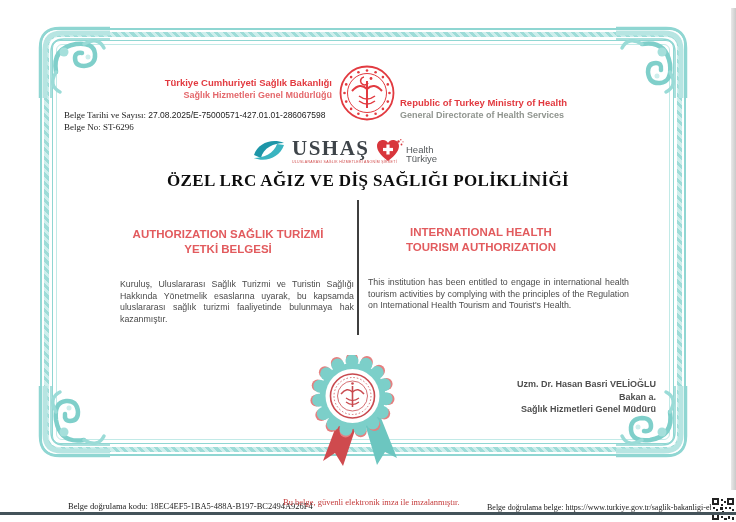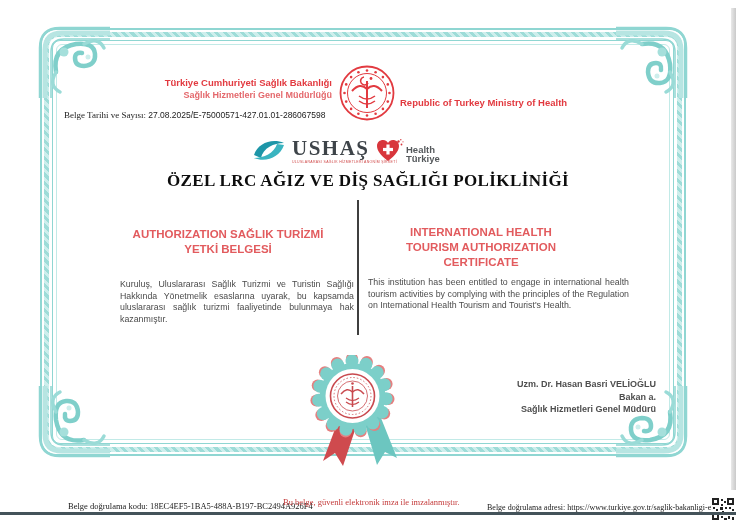--- a/index.html
+++ b/index.html
@@ -36,21 +36,21 @@
   .doc-info { left:64px; top:110px; font-family:"Liberation Serif", serif;
               font-size:9px; color:#1c1c1c; line-height:11.5px; }
   .doc-info .val { font-family:"Liberation Sans", sans-serif; font-size:8.5px; }
 
   
   .ushas { left:250px; top:137px; display:flex; align-items:flex-start; }
   .ushas-word { font-family:"Liberation Serif", serif; font-weight:bold; letter-spacing:1.5px;
                 font-size:21px; color:#3e4449; line-height:22px; }
   .ushas-tag { font-size:3.5px; color:#d04a4a; letter-spacing:.3px; margin-top:1px; }
   .healthtr { left:376px; top:138px; display:flex; align-items:center; }
-  .healthtr-text { font-size:9.5px; color:#55595c; line-height:9.5px; margin-left:2px; margin-top:6px;font-weight:bold; }
+  .healthtr-text { font-size:9.5px; color:#55595c; line-height:9.5px; margin-left:2px; margin-top:6px; }
 
   
   .title { left:0; top:171px; width:736px; text-align:center;
            font-family:"Liberation Serif", serif; font-weight:bold;
            font-size:17px; letter-spacing:.4px; color:#0d0d0d; }
 
   
   .vdivider { left:357px; top:200px; width:2px; height:135px; background:#3f3f3f; }
   .sec-head { color:#e25b5e; font-weight:bold; font-size:11.5px; line-height:15px; text-align:center; }
   .sec-head-left  { left:100px; top:227px; width:256px; }
@@ -166,26 +166,31 @@
   <circle cx="29" cy="29" r="19.5" fill="none" stroke="#e23a40" stroke-width="1"></circle>
   <line x1="29" y1="17" x2="29" y2="44" stroke="#e23a40" stroke-width="2"></line>
   <path d="M14 27 Q22 18 29 25 Q36 18 44 27" fill="none" stroke="#e23a40" stroke-width="2"></path>
   <path d="M21 32 q8 6 16 0 M21 37 q8 6 16 0" fill="none" stroke="#e23a40" stroke-width="1.5"></path>
   <path d="M26 13 a4 4 0 1 0 4 6" fill="none" stroke="#e23a40" stroke-width="1.6"></path>
   <circle cx="33" cy="14.5" r="1.4" fill="#e23a40"></circle>
 </svg>
 
 <div class="abs min-en">
   <div class="min-line1">Republic of Turkey Ministry of Health</div>
+  <div class="min-line2">General Directorate of Health Services</div>
 </div>
 
 <div class="abs doc-info">
   <div>
     <span>Belge Tarihi ve Sayısı:</span>
     <span class="val">27.08.2025/E-75000571-427.01.01-286067598</span>
+  </div>
+  <div>
+    <span>Belge No:</span>
+    <span>ST-6296</span>
   </div>
 </div>
 
 <div class="abs ushas">
   <svg width="38" height="30" viewBox="0 0 38 30">
     <path d="M4 18 C8 6 22 1 34 6 C24 6 13 11 11 21 Z" fill="#1d96a8"></path>
     <path d="M34 8 C30 20 16 26 4 21 C14 21 24 16 27 7 Z" fill="#3ab4c0"></path>
   </svg>
   <div style="margin-left:4px;">
     <div class="ushas-word">USHAŞ</div>
@@ -215,21 +220,20 @@
 
 <div class="abs sec-head sec-head-left">
   <div>AUTHORIZATION SAĞLIK TURİZMİ</div>
   <div>YETKİ BELGESİ</div>
 </div>
 <div class="abs sec-body sec-body-left">Kuruluş, Uluslararası Sağlık Turizmi ve Turistin Sağlığı Hakkında Yönetmelik esaslarına uyarak, bu kapsamda uluslararası sağlık turizmi faaliyetinde bulunmaya hak kazanmıştır.</div>
 
 <div class="abs sec-head sec-head-right">
   <div>INTERNATIONAL HEALTH</div>
   <div>TOURISM AUTHORIZATION</div>
-  <div>CERTIFICATE</div>
 </div>
 <div class="abs sec-body sec-body-right">This institution has been entitled to engage in international health tourism activities by complying with the principles of the Regulation on International Health Tourism and Tourist's Health.</div>
 
 <svg class="abs rosette" viewBox="0 0 100 112">
 
   <polygon points="38,58 20,106 32,98 40,111 55,66" fill="#cf4a4e"></polygon>
   <polygon points="60,62 74,110 82,97 94,103 76,58" fill="#6cc6c0"></polygon>
 
   <g fill="#e57f7f">
     <circle cx="49" cy="3.5" r="6"></circle>
@@ -282,21 +286,21 @@
   <div>Bakan a.</div>
   <div>Sağlık Hizmetleri Genel Müdürü</div>
 </div>
 
 <div class="abs f-code">
   <span>Belge doğrulama kodu:</span>
   <span>18EC4EF5-1BA5-488A-B197-BC2494A926F4</span>
 </div>
 <div class="abs f-esign">Bu belge, güvenli elektronik imza ile imzalanmıştır.</div>
 <div class="abs f-addr">
-  <span>Belge doğrulama adresi:</span>
+  <span>Belge doğrulama belge:</span>
   <span>https://www.turkiye.gov.tr/saglik-bakanligi-ebys</span>
 </div>
 <svg class="abs qr" viewBox="0 0 24 24">
   <rect x="0" y="0" width="24" height="24" fill="#fff"></rect>
   <g fill="#222">
     <rect x="1" y="1" width="7" height="7"></rect>
       <rect x="16" y="1" width="7" height="7"></rect>
       <rect x="1" y="16" width="7" height="7"></rect>
     <rect x="3" y="3" width="3" height="3" fill="#fff"></rect>
       <rect x="18" y="3" width="3" height="3" fill="#fff"></rect>

